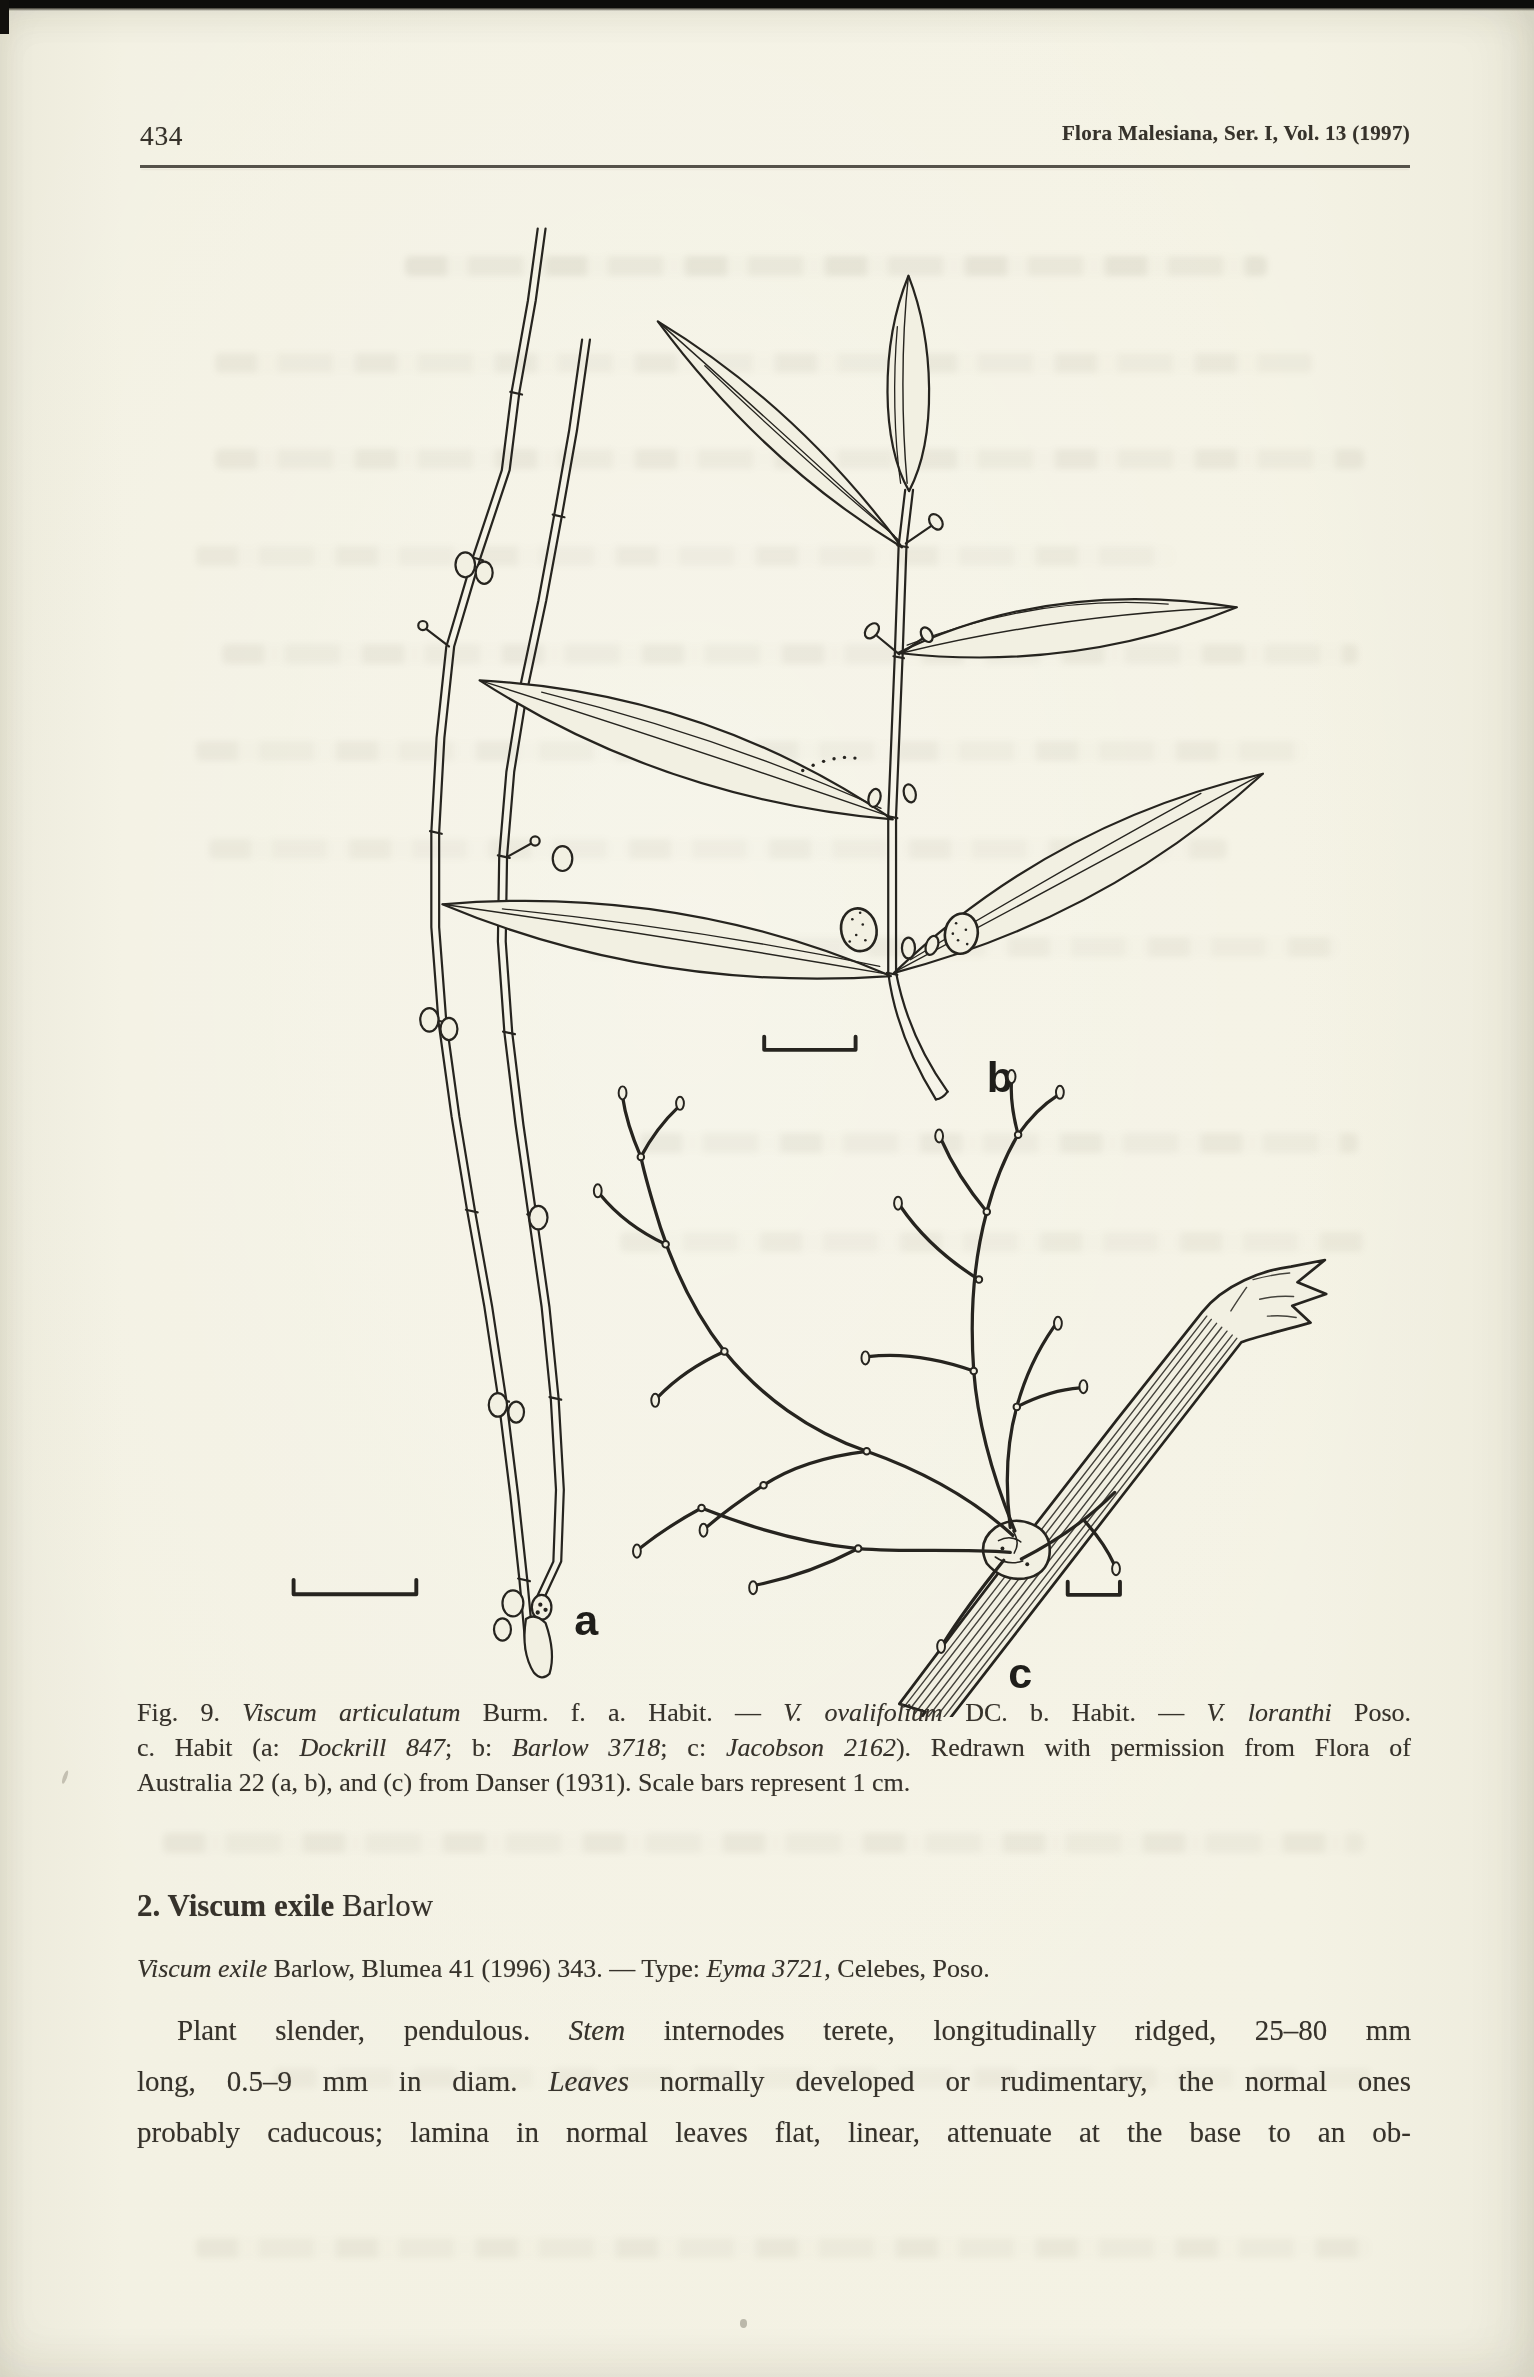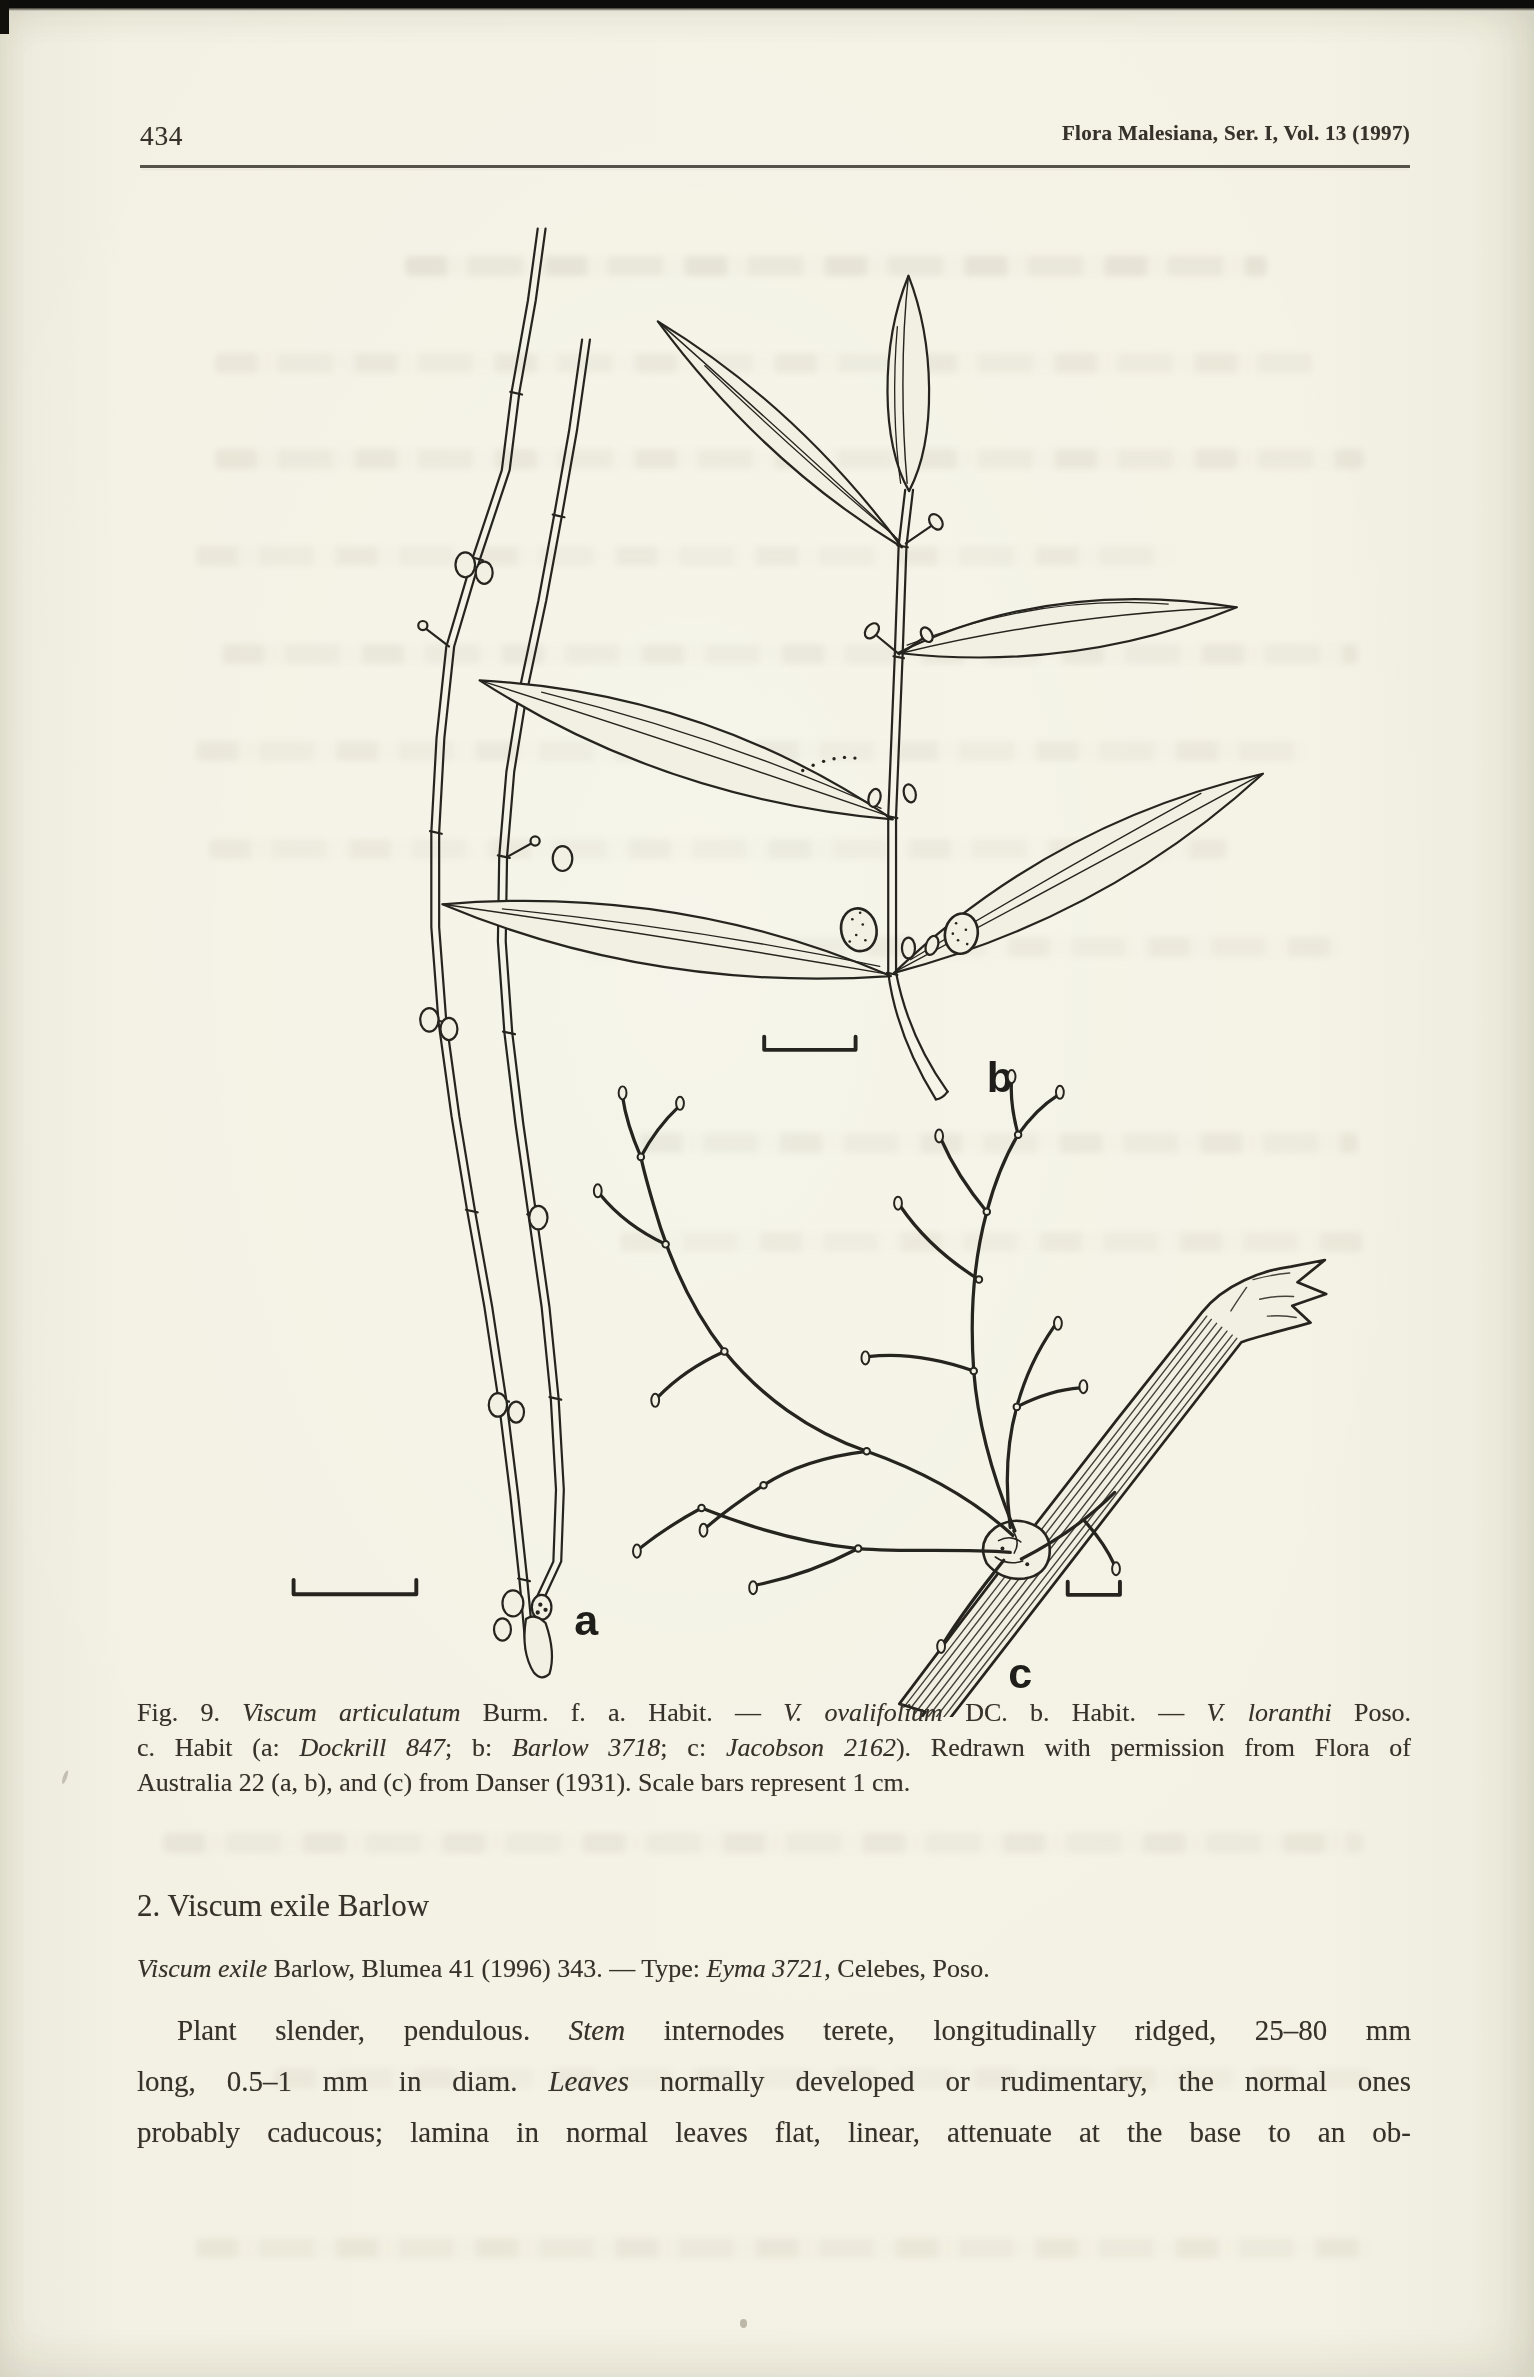--- a/index.html
+++ b/index.html
@@ -27,21 +27,21 @@
   .figure-wrap svg{width:100%;height:100%;}
 
   .caption{position:absolute;left:137px;top:1695px;width:1274px;font-size:26px;line-height:35px;}
   .caption .jl{text-align:justify;text-align-last:justify;}
   .heading{position:absolute;left:137px;top:1888px;width:1274px;font-size:31px;}
   .synonymy{position:absolute;left:137px;top:1954px;width:1274px;font-size:26px;}
   .bodytext{position:absolute;left:137px;top:2005px;width:1274px;font-size:29px;line-height:51px;}
   .bodytext .jl{text-align:justify;text-align-last:justify;}
   .bodytext .indent{padding-left:40px;}
   .rt i{font-style:italic;}
-  .rt b{font-weight:normal;}
+  .rt b{font-weight:bold;}
 
   .bleed{position:absolute;height:19.6px;border-radius:5.2px;filter:blur(3.3px);
     background:repeating-linear-gradient(90deg, rgba(122,116,93,.22) 0 42px, rgba(122,116,93,.04) 42px 63px, rgba(122,116,93,.16) 63px 118px, rgba(122,116,93,.03) 118px 140px);}
 </style>
 </head>
 <body>
 
 <div class="page">
 
   <div class="scan-strip-top"></div>
@@ -288,18 +288,18 @@
     <div class="rt jl"><span>Fig. 9. </span><i>Viscum articulatum</i><span> Burm. f. a. Habit. — </span><i>V. ovalifolium</i><span> DC. b. Habit. — </span><i>V. loranthi</i><span> Poso.</span></div>
     <div class="rt jl"><span>c. Habit (a: </span><i>Dockrill 847</i><span>; b: </span><i>Barlow 3718</i><span>; c: </span><i>Jacobson 2162</i><span>). Redrawn with permission from Flora of</span></div>
     <div class="rt"><span>Australia 22 (a, b), and (c) from Danser (1931). Scale bars represent 1 cm.</span></div>
   </div>
 
   <div class="heading rt ink-soft"><b>2. Viscum exile</b><span> Barlow</span></div>
   <div class="synonymy rt ink-soft"><i>Viscum exile</i><span> Barlow, Blumea 41 (1996) 343. — Type: </span><i>Eyma 3721</i><span>, Celebes, Poso.</span></div>
 
   <div class="bodytext ink-soft">
     <div class="rt jl indent"><span>Plant slender, pendulous. </span><i>Stem</i><span> internodes terete, longitudinally ridged, 25–80 mm</span></div>
-    <div class="rt jl"><span>long, 0.5–1 mm in diam. </span><i>Leaves</i><span> normally developed or rudimentary, the normal ones</span></div>
+    <div class="rt jl"><span>long, 0.5–9 mm in diam. </span><i>Leaves</i><span> normally developed or rudimentary, the normal ones</span></div>
     <div class="rt jl"><span>probably caducous; lamina in normal leaves flat, linear, attenuate at the base to an ob-</span></div>
   </div>
 
 </div>
 
 
 </body></html>

